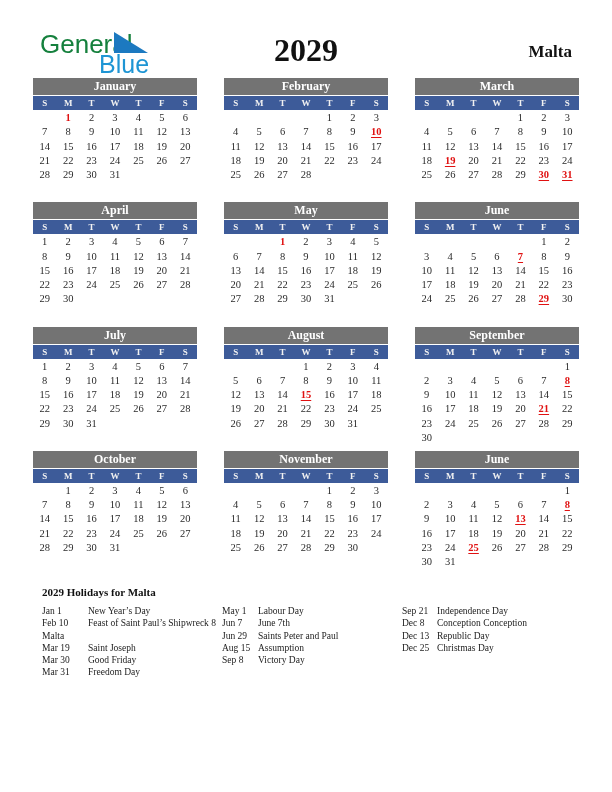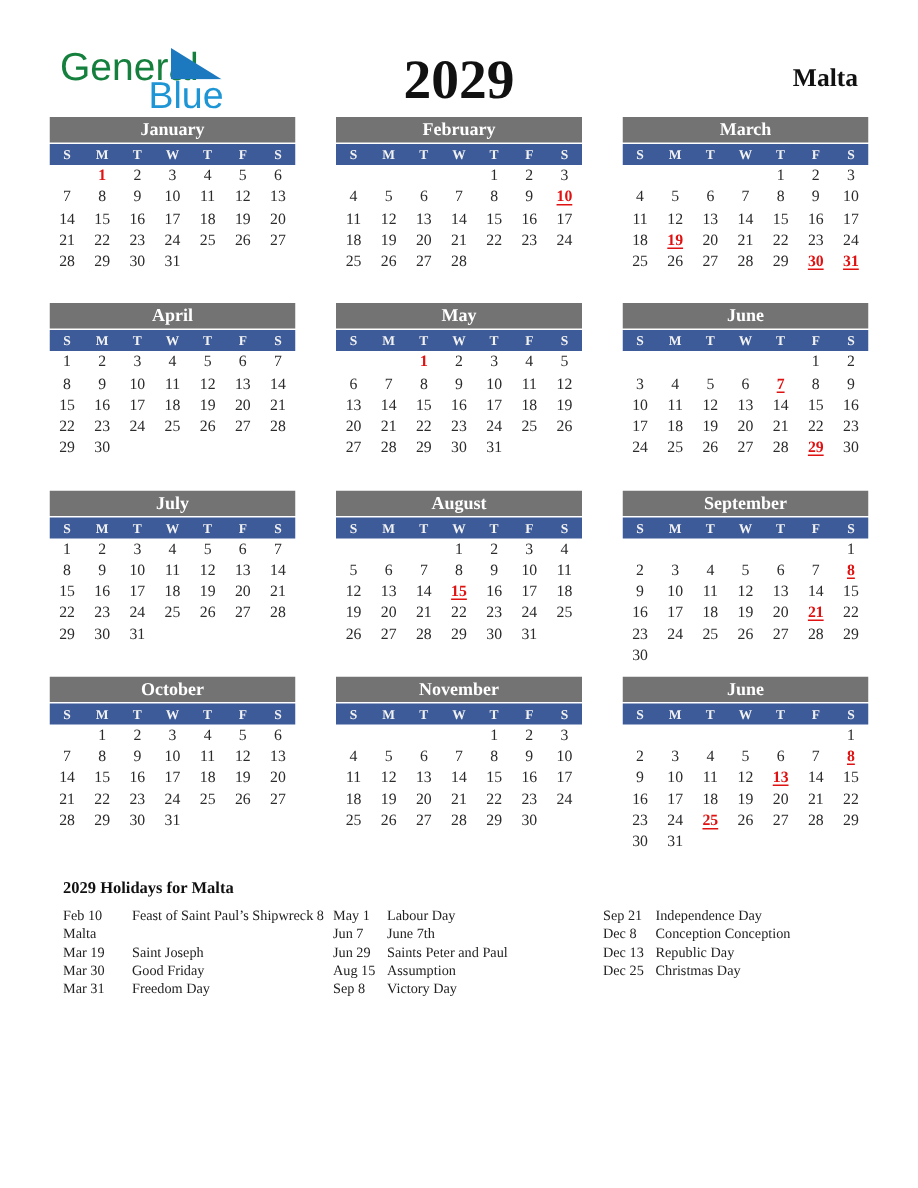--- a/index.html
+++ b/index.html
@@ -9,21 +9,21 @@
   }
   .page{position:absolute;inset:0;}
 
   
   .logo{position:absolute;left:40px;top:28px;width:112px;height:46px;font-family:"Liberation Sans",sans-serif;}
   .logo-general{position:absolute;left:0;top:1px;font-size:26px;color:#15803d;}
   .logo-tri{position:absolute;left:74px;top:4px;width:34px;height:21px;background:#1c79c0;
             clip-path:polygon(0 0,100% 100%,0 100%);}
   .logo-blue{position:absolute;left:59px;top:22px;font-size:25px;color:#1e95d4;}
   .year{position:absolute;top:32px;left:0;width:612px;text-align:center;
-        font-size:37px;font-weight:bold;color:#111111;}
+        font-size:32px;font-weight:bold;color:#111111;}
   .country{position:absolute;top:42px;right:40px;font-size:17px;font-weight:bold;color:#111111;}
 
   
   .months{position:absolute;left:33px;top:78px;width:546px;
           display:grid;grid-template-columns:repeat(3,164px);column-gap:27px;
           grid-auto-rows:124.3px;}
   .month{overflow:hidden;}
   .m-title{height:17px;background:#737373;color:#ffffff;text-align:center;
            font-weight:bold;font-size:12px;line-height:17px;margin-bottom:1px;}
   .m-week{height:14px;background:#3d5b99;display:grid;grid-template-columns:repeat(7,1fr);margin-bottom:1px;}
@@ -631,20 +631,24 @@
           <span class="day">31</span>
         </div>
       </div>
     </div>
 
   <div class="holidays">
     <div class="h-title">2029 Holidays for Malta</div>
     <div class="h-cols">
         <div class="h-col h-col1">
           <div class="h-row">
+            <span class="h-date">Jan 1</span>
+            <span class="h-name">New Year’s Day</span>
+          </div>
+          <div class="h-row">
             <span class="h-date">Feb 10</span>
             <span class="h-name">Feast of Saint Paul’s Shipwreck 8</span>
           </div>
           <div class="h-row">
             <span class="h-date">Malta</span>
             <span class="h-name"></span>
           </div>
           <div class="h-row">
             <span class="h-date">Mar 19</span>
             <span class="h-name">Saint Joseph</span>

